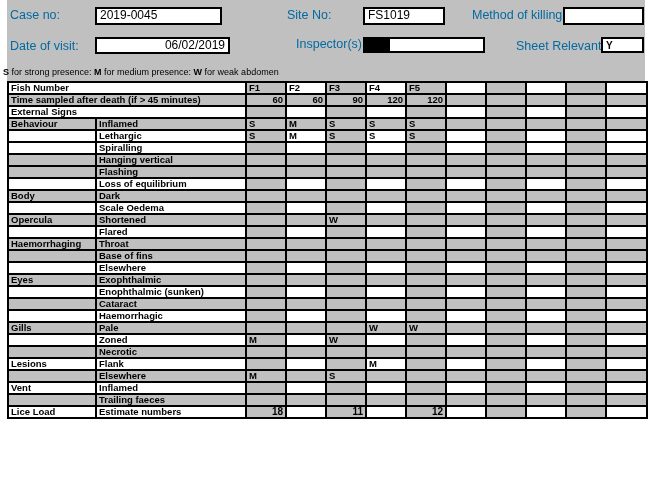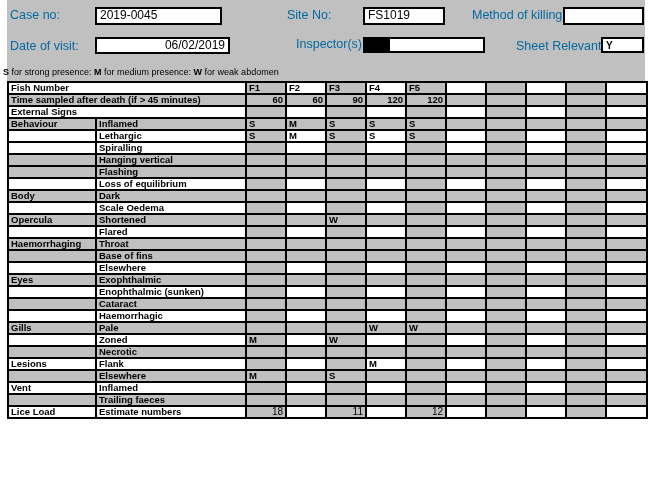--- a/index.html
+++ b/index.html
@@ -9,21 +9,21 @@
   .field { position:absolute; background:#fff; border:2px solid #000; box-sizing:border-box; font-size:12px; padding:0 3px; line-height:13px; white-space:nowrap; overflow:hidden; }
   .field.right { text-align:right; }
   .redact { position:absolute; left:0; top:0; bottom:0; width:25px; background:#000; }
   .legend { position:absolute; left:3px; top:67px; font-size:9px; color:#000; white-space:nowrap; }
   .legend b { font-weight:bold; }
   table.grid { position:absolute; left:7px; top:81px; border-collapse:collapse; table-layout:fixed; width:639px; }
   table.grid td { border:2px solid #000; height:10.8px; padding:0 2px; font-size:9.5px; line-height:10px; font-weight:bold; white-space:nowrap; overflow:hidden; box-sizing:border-box; }
   td.g { background:#c0c0c0; }
   td.w { background:#ffffff; }
   td.num { text-align:right; font-weight:normal; font-size:9px; }
-  td.num.bold { font-weight:normal; font-size:10px;margin-top:36px; }
+  td.num.bold { font-weight:bold; font-size:10px;margin-top:36px; }
   td.mark { font-size:11px; font-weight:bold; }
 </style>
 </head>
 <body>
 
 <div class="header"></div>
 
 <span class="lbl" style="left:10px;top:8px;">Case no:</span>
 <div class="field" style="left:95px;top:7px;width:127px;height:18px;">2019-0045</div>
 

